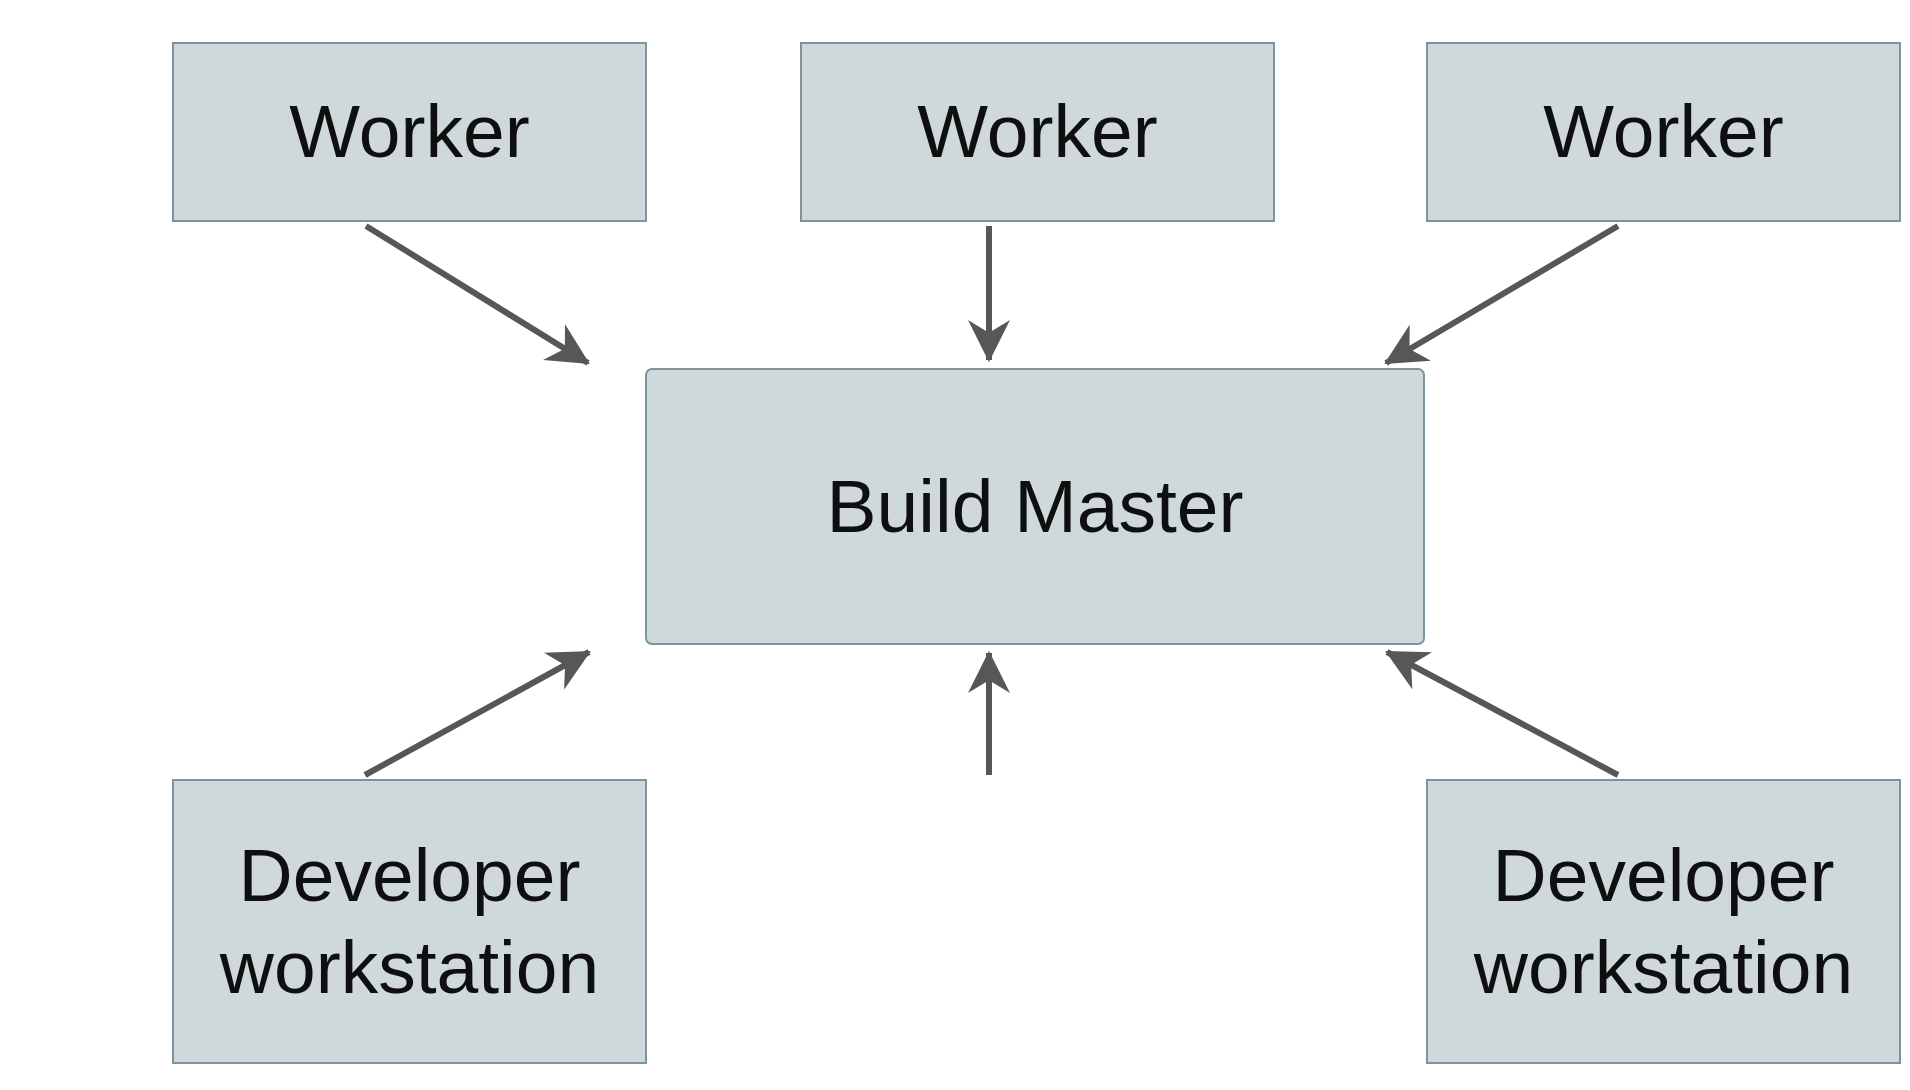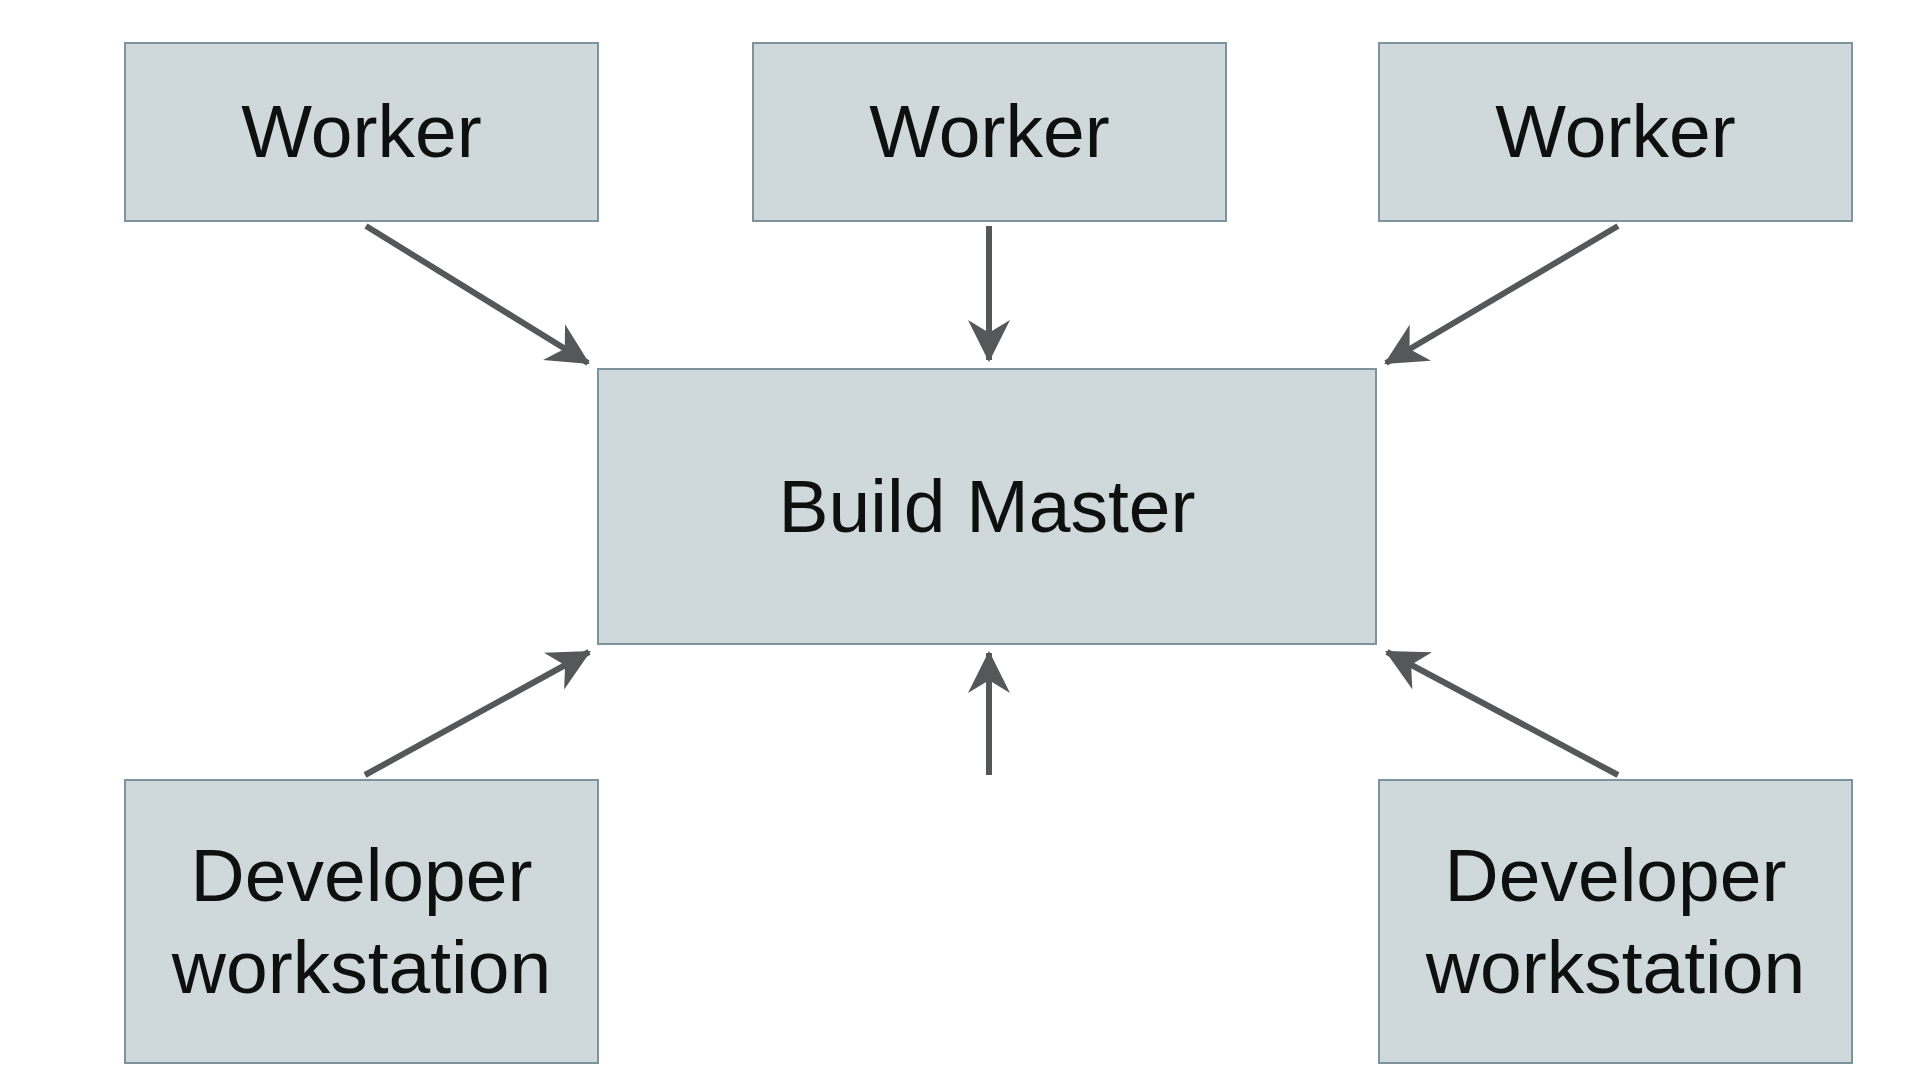--- a/index.html
+++ b/index.html
@@ -37,28 +37,29 @@
     background: var(--node-fill);
     border: 2px solid var(--node-border);
     display: flex;
     align-items: center;
     justify-content: center;
     text-align: center;
     color: var(--text);
     font-size: 75px;
     line-height: 1.22;
     letter-spacing: 0px;
+    margin-left: 48px;
   }
   .node .label { padding: 0 10px; }
   
   .n-worker-1 { left: 124px; top: 42px;  width: 475px; height: 180px; }
   .n-worker-2 { left: 752px; top: 42px;  width: 475px; height: 180px; }
   .n-worker-3 { left: 1378px; top: 42px; width: 475px; height: 180px; }
   
-  .n-build-master { left: 597px; top: 368px; width: 780px; height: 277px; }
+  .n-build-master { left: 597px; top: 368px; width: 780px; height: 277px; border-radius: 7px; }
   
   .n-dev-1 { left: 124px; top: 779px;  width: 475px; height: 285px; }
   .n-ci    { left: 752px; top: 779px;  width: 475px; height: 285px; }
   .n-dev-2 { left: 1378px; top: 779px; width: 475px; height: 285px; }
 </style>
 </head>
 <body>
 
 <div class="canvas">
 

